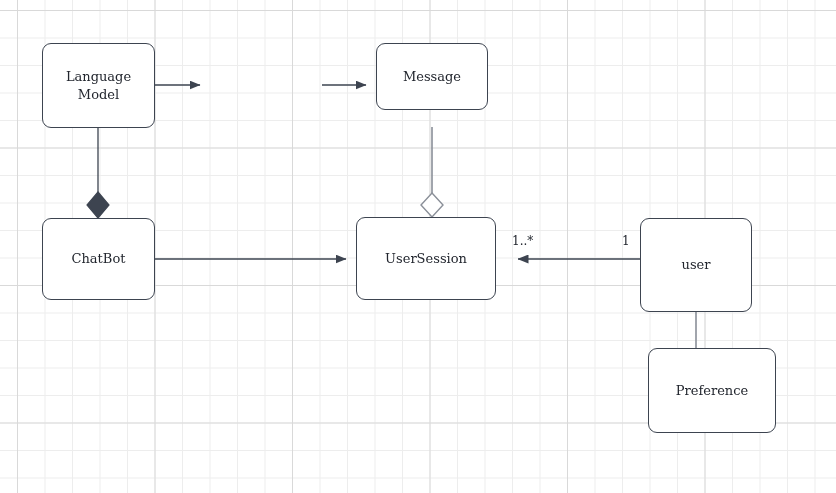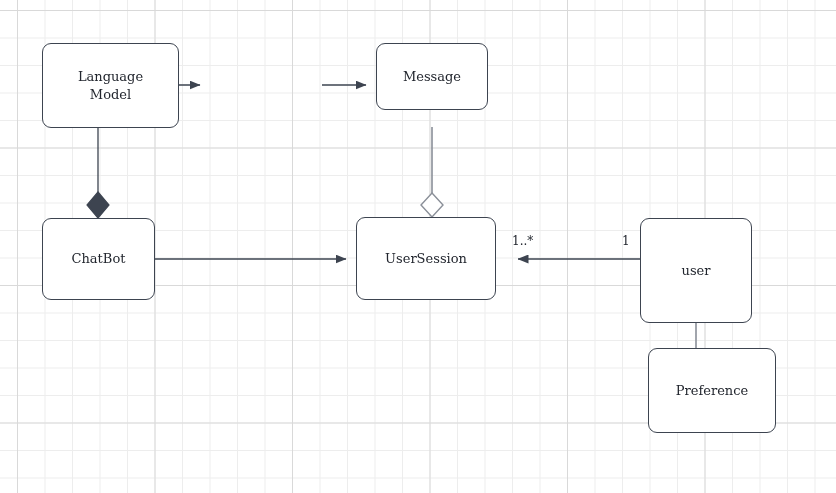--- a/index.html
+++ b/index.html
@@ -94,41 +94,41 @@
     <g>
       <line x1="432" y1="127" x2="432" y2="194" stroke="#8a8f98" stroke-width="1.6"></line>
       <polygon points="432,193 443,205 432,217 421,205" fill="#ffffff" stroke="#8a8f98" stroke-width="1.4"></polygon>
     </g>
 
     <g>
       <line x1="696" y1="300" x2="696" y2="348" stroke="#8a8f98" stroke-width="1.6"></line>
     </g>
   </svg>
 
-  <div class="node" style="left:42px; top:43px; width:137px; height:85px;">
+  <div class="node" style="left:42px; top:43px; width:113px; height:85px;">
     <div>
       <div>Language</div>
       <div>Model</div>
     </div>
   </div>
 
 
   <div class="node" style="left:376px; top:43px; width:112px; height:67px;">
     <span>Message</span>
   </div>
 
   <div class="node" style="left:42px; top:218px; width:113px; height:82px;">
     <span>ChatBot</span>
   </div>
 
   <div class="node" style="left:356px; top:217px; width:140px; height:83px;">
     <span>UserSession</span>
   </div>
 
-  <div class="node" style="left:640px; top:218px; width:112px; height:105px;">
+  <div class="node" style="left:640px; top:218px; width:112px; height:94px;">
     <span>user</span>
   </div>
 
   <div class="node" style="left:648px; top:348px; width:128px; height:85px;">
     <span>Preference</span>
   </div>
 
   <div class="mult-label" style="left:512px; top:234px;">1..*</div>
 
   <div class="mult-label" style="left:622px; top:234px;">1</div>

